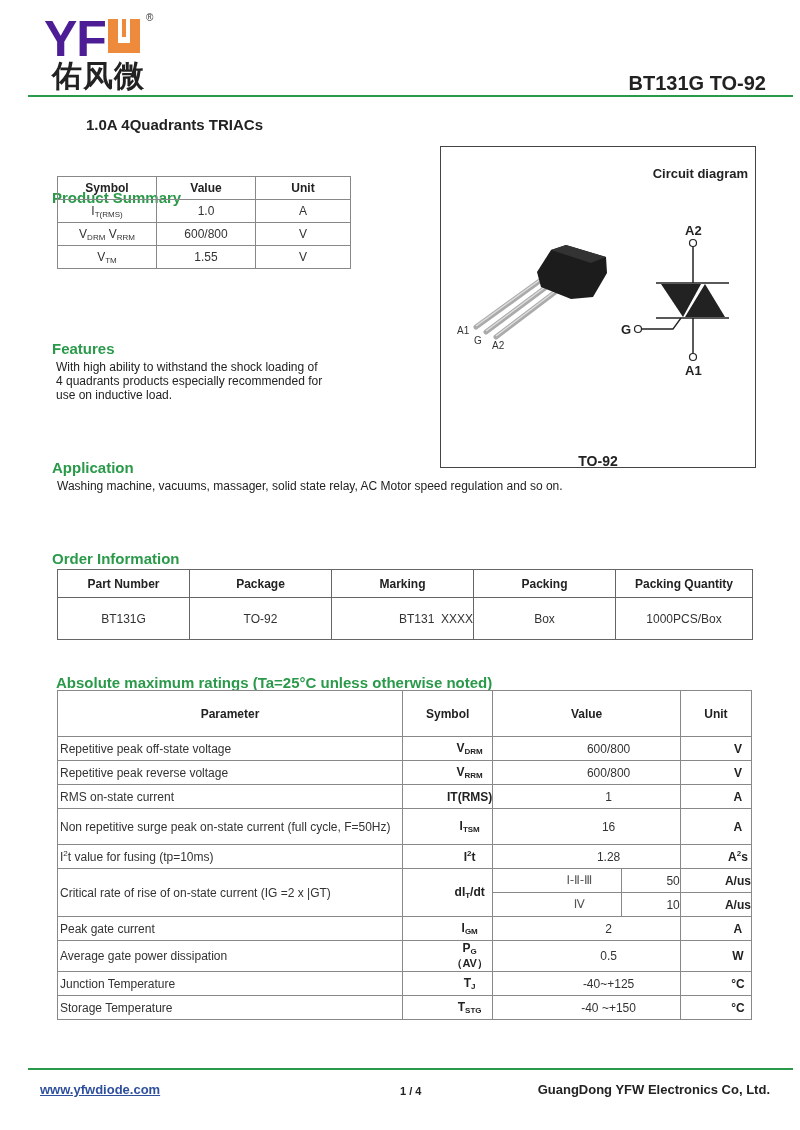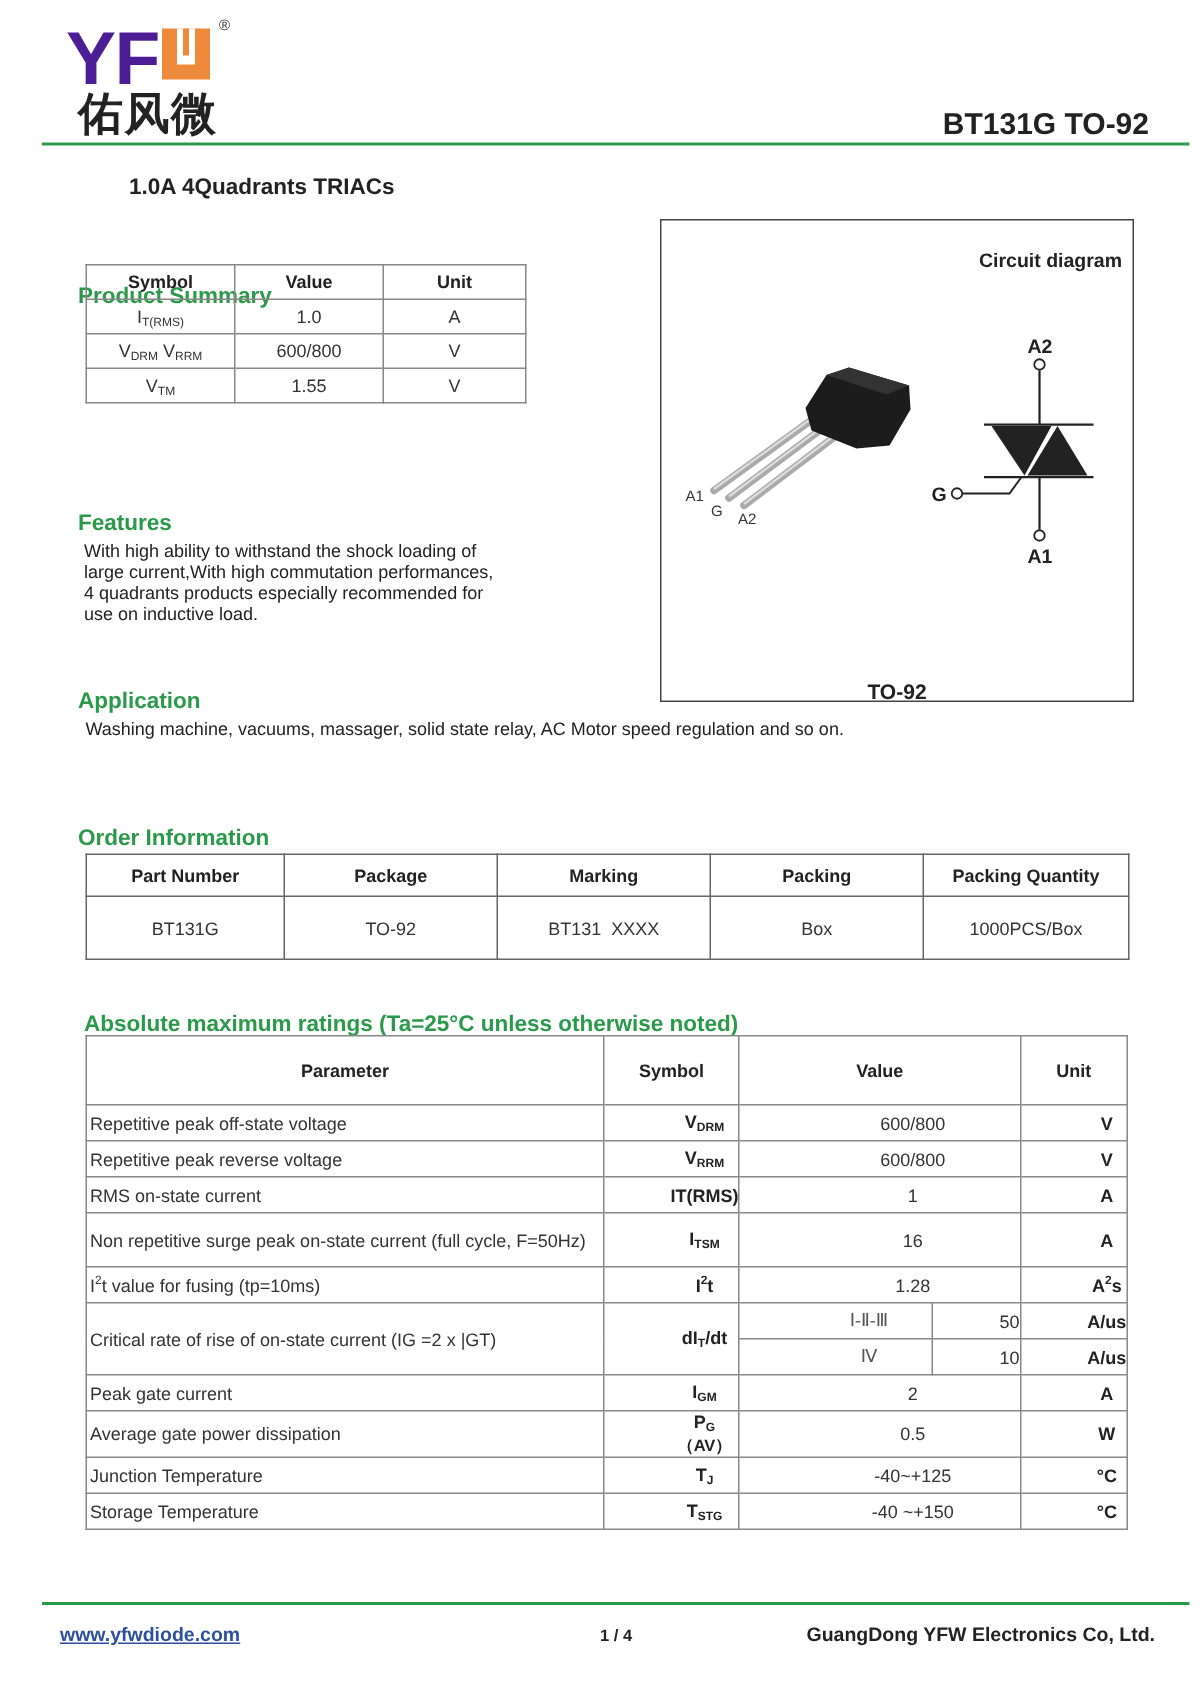--- a/index.html
+++ b/index.html
@@ -64,21 +64,20 @@
     <td><span>V</span><span class="sub">TM</span></td>
     <td>1.55</td>
     <td>V</td>
   </tr>
 </tbody>
   </table>
 
 <div class="abs sec" style="left:52px;top:340px;">Features</div>
 <div class="abs body-txt" style="left:56px;top:360px;width:290px;">
   <div>With high ability to withstand the shock loading of</div>
-  <div>large current,With high commutation performances,</div>
   <div>4 quadrants products especially recommended for</div>
   <div>use on inductive load.</div>
 </div>
 
 <div class="box" style="left:440px;top:146px;width:314px;height:320px;">
   <div class="abs" style="right:7px;top:19px;font-weight:bold;font-size:13px;color:#222;">Circuit diagram</div>
   <svg class="abs" style="left:0;top:0;" width="314" height="320">
 
     <g stroke="#aaa" stroke-width="5" stroke-linecap="round">
       <line x1="100" y1="133" x2="35" y2="180"></line>
@@ -124,21 +123,21 @@
       <tr style="height:28px;">
     <th style="width:131px;">Part Number</th>
     <th style="width:141px;">Package</th>
     <th style="width:141px;">Marking</th>
     <th style="width:141px;">Packing</th>
     <th>Packing Quantity</th>
   </tr>
   <tr style="height:42px;">
     <td>BT131G</td>
     <td>TO-92</td>
-    <td style="white-space:pre;">BT131  XXXX</td>
+    <td style="white-space:pre;text-align:right;">BT131  XXXX</td>
     <td>Box</td>
     <td>1000PCS/Box</td>
   </tr>
 </tbody>
   </table>
 
 <div class="abs sec" style="left:56px;top:674px;">Absolute maximum ratings (Ta=25°C unless otherwise noted)</div>
 <table class="abs amr" style="left:57px;top:690px;width:695px;">
   <tbody>
       <tr style="height:46px;">

